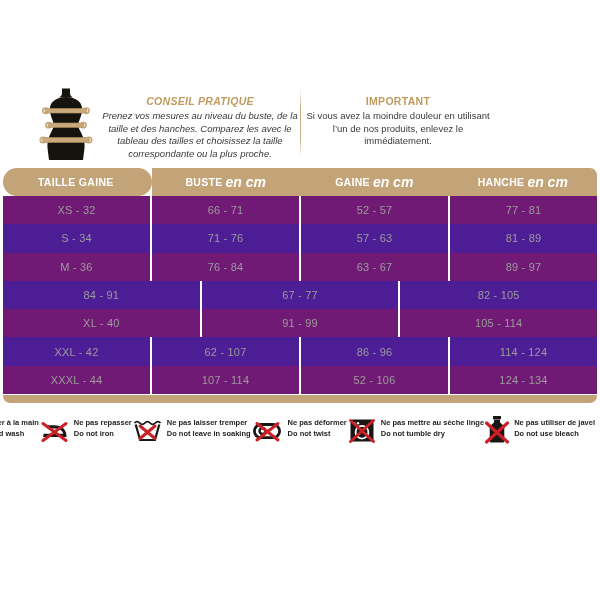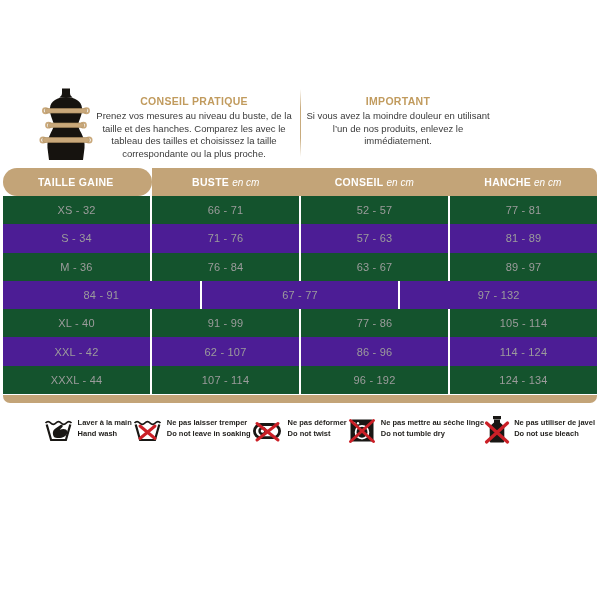--- a/index.html
+++ b/index.html
@@ -5,43 +5,43 @@
   html,body { margin:0; padding:0; background:#ffffff; }
   .canvas {
     position:relative; width:600px; height:600px; background:#ffffff;
     font-family:"Liberation Sans", sans-serif; overflow:hidden;
   }
 
   
   .top-row { position:absolute; top:86px; left:0; width:600px; height:78px; }
   .mannequin-wrap { position:absolute; left:36px; top:1px; }
   .info-block { position:absolute; text-align:center; }
-  .info-conseil { left:92px; top:9px; width:204px; }
+  .info-conseil { left:98px; top:9px; width:204px;font-style:italic; }
   .info-important { left:306px; top:9px; width:184px; }
   .info-title { font-size:10.5px; font-weight:bold; color:#c19b5e; letter-spacing:.3px; margin-bottom:3px; }
   .info-body { font-size:9.5px; color:#3a3a3a; line-height:1.33; }
   .v-divider {
     position:absolute; left:300px; top:3px; width:1px; height:68px;
     background:linear-gradient(180deg, rgba(200,171,125,0) 0%, #c8ab7d 28%, #c8ab7d 72%, rgba(200,171,125,0) 100%);
   }
 
   
   .size-table { position:absolute; top:168px; left:3px; width:594px; }
   .thead { display:flex; height:28px; }
   .th {
     flex:1; background:#c3a478; color:#ffffff; font-weight:bold; font-size:10.5px;
     display:flex; align-items:center; justify-content:center; gap:3px; letter-spacing:.3px;
   }
   .th + .th { margin-left:0; }
   .th:first-child { border-top-left-radius:7px;border-radius:14px; }
   .th:last-child { border-top-right-radius:7px; }
-  .th .unit { font-style:italic; font-weight:normal; font-size:10px; letter-spacing:0; }
+  .th .unit { font-style:italic; font-weight:bold; font-size:14px; letter-spacing:0; }
   .trow { display:flex; height:28.3px; }
   .td {
-    flex:1; background:#14532d; display:flex; align-items:center; justify-content:center;
+    flex:1; background:#701a75; display:flex; align-items:center; justify-content:center;
     font-size:11px; color:#9c9c9c; letter-spacing:.2px;
   }
   .td + .td { margin-left:2px; }
   .trow.alt .td { background:#4c1d95; }
   .tfoot-bar { height:8px; background:#c3a478; border-radius:0 0 7px 7px; margin-top:1px; }
 
   
   .care-row {
     position:absolute; top:415px; left:7px; width:588px;
     display:flex; justify-content:flex-end;
@@ -90,21 +90,21 @@
     <div class="thead">
       <div class="th">
         <span>TAILLE GAINE</span>
           <span class="unit"></span>
       </div>
       <div class="th">
         <span>BUSTE</span>
           <span class="unit">en cm</span>
       </div>
       <div class="th">
-        <span>CONSEIL</span>
+        <span>GAINE</span>
           <span class="unit">en cm</span>
       </div>
       <div class="th">
         <span>HANCHE</span>
           <span class="unit">en cm</span>
       </div>
     </div>
 
     <div class="trow">
       <div class="td">XS - 32</div>
@@ -120,38 +120,37 @@
     </div>
     <div class="trow">
       <div class="td">M - 36</div>
       <div class="td">76 - 84</div>
       <div class="td">63 - 67</div>
       <div class="td">89 - 97</div>
     </div>
     <div class="trow alt">
       <div class="td">84 - 91</div>
       <div class="td">67 - 77</div>
-      <div class="td">97 - 132</div>
+      <div class="td">82 - 105</div>
     </div>
     <div class="trow">
       <div class="td">XL - 40</div>
       <div class="td">91 - 99</div>
-      <div class="td">77 - 86</div>
       <div class="td">105 - 114</div>
     </div>
     <div class="trow alt">
       <div class="td">XXL - 42</div>
       <div class="td">62 - 107</div>
       <div class="td">86 - 96</div>
       <div class="td">114 - 124</div>
     </div>
     <div class="trow">
       <div class="td">XXXL - 44</div>
       <div class="td">107 - 114</div>
-      <div class="td">96 - 192</div>
+      <div class="td">52 - 106</div>
       <div class="td">124 - 134</div>
     </div>
 
     <div class="tfoot-bar"></div>
   </div>
 
   <div class="care-row">
 
     <div class="care-item">
       <span class="care-icon">
@@ -160,20 +159,32 @@
           <path d="M3.2 9.5 L7.6 25 H22.4 L26.8 9.5" fill="none" stroke="#191714" stroke-width="2.2"></path>
           <path d="M10.5 22 c-1.9 -3.4 -1.3 -6.6 1.1 -8.2 l5.4 -3.7 c1.6 -1.1 3.1 .7 1.9 2 l-2.7 2.7 c3.6 -1.6 6.9 -.9 7.5 1.5 .7 2.8 -1.8 5.6 -5.6 6.4 -3 .7 -6.1 .4 -7.6 -.7 z" fill="#191714"></path>
         </svg>
       </span>
       <span class="care-text">
         <span>Laver à la main</span><br>
         <span>Hand wash</span>
       </span>
     </div>
 
+    <div class="care-item">
+      <span class="care-icon">
+        <svg width="31" height="30" viewBox="0 0 30 30">
+          <path d="M3.5 22 h23.5 c.4 -7.8 -4.7 -11.8 -12.6 -11.8 h-6 l-.8 3.2 h7.4 c4.8 0 8 2 8.8 5.3 h-19.6 z" fill="#191714"></path>
+          <path d="M3.5 8.5 L26.5 25.5 M26.5 8.5 L3.5 25.5" stroke="#cb2027" stroke-width="3" stroke-linecap="round" fill="none"></path>
+        </svg>
+      </span>
+      <span class="care-text">
+        <span>Ne pas repasser</span><br>
+        <span>Do not iron</span>
+      </span>
+    </div>
 
     <div class="care-item">
       <span class="care-icon">
         <svg width="31" height="30" viewBox="0 0 30 30">
           <path d="M2 8 q2.6 -2.8 5.2 0 q2.6 2.8 5.2 0 q2.6 -2.8 5.2 0 q2.6 2.8 5.2 0 q2.6 -2.8 5.2 0" fill="none" stroke="#191714" stroke-width="1.8"></path>
           <path d="M3.2 9.5 L7.6 25 H22.4 L26.8 9.5" fill="none" stroke="#191714" stroke-width="2.2"></path>
           <path d="M7.5 11 L22.5 23.5 M22.5 11 L7.5 23.5" stroke="#cb2027" stroke-width="3" stroke-linecap="round" fill="none"></path>
         </svg>
       </span>
       <span class="care-text">

